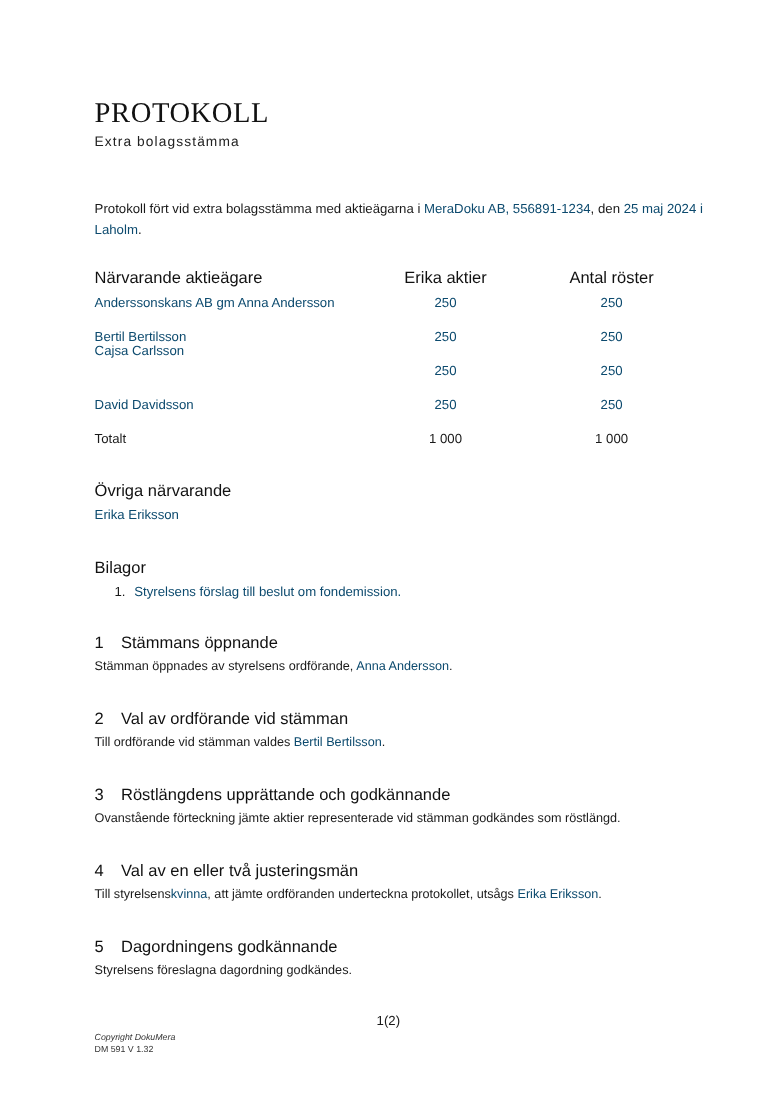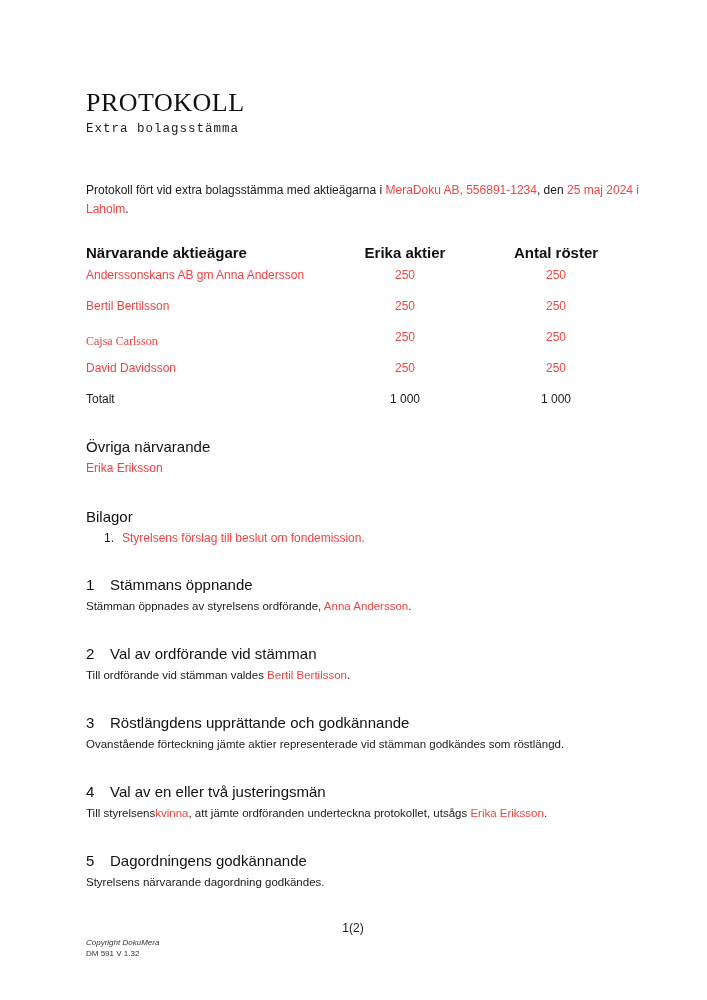--- a/index.html
+++ b/index.html
@@ -1,23 +1,23 @@
 <!DOCTYPE html>
 <html><head>
   <meta charset="utf-8">
   <style>
     html, body { margin: 0; padding: 0; background: #ffffff; }
     body { width: 707px; height: 1000px; position: relative; overflow: hidden;
            font-family: "Liberation Sans", "DejaVu Sans", sans-serif; color: #1a1a1a; }
     .abs { position: absolute; white-space: nowrap; }
-    .red { color: #ef4444; }
+    .red { color: #0c4a6e; }
     .title { left: 86px; top: 88px; font-size: 26px; letter-spacing: 0.5px; color: #111; font-family: Liberation Serif, serif; }
-    .subtitle { left: 86px; top: 122px; font-size: 12.5px; letter-spacing: 1px; color: #222; font-family: Liberation Mono, monospace; }
+    .subtitle { left: 86px; top: 122px; font-size: 12.5px; letter-spacing: 1px; color: #222; }
     .intro { left: 86px; top: 181px; font-size: 12px; line-height: 19px; width: 560px; white-space: normal; }
-    .th { font-size: 15px; color: #111; font-weight: bold; }
+    .th { font-size: 15px; color: #111; }
     .td { font-size: 12px; }
     .center { transform: translateX(-50%); text-align: center; }
     .h2 { font-size: 15px; color: #111; }
     .p { font-size: 11.5px; color: #1a1a1a; }
     .sec-num { display: inline-block; width: 24px; }
     .footer-small { font-size: 8px; color: #333; line-height: 11px; }
     .pagenum { font-size: 12px; }
   </style>
 </head>
 <body>
@@ -38,21 +38,21 @@
       <div class="abs td red" style="left:86px; top:268px;">Anderssonskans AB gm Anna Andersson</div>
       <div class="abs td red center" style="left:405px; top:268px;">250</div>
       <div class="abs td red center" style="left:556px; top:268px;">250</div>
     </div>
     <div>
       <div class="abs td red" style="left:86px; top:299px;">Bertil Bertilsson</div>
       <div class="abs td red center" style="left:405px; top:299px;">250</div>
       <div class="abs td red center" style="left:556px; top:299px;">250</div>
     </div>
     <div>
-      <div class="abs td red" style="left:86px; top:334px;font-family:Liberation Serif, serif;">Cajsa Carlsson</div>
+      <div class="abs td red" style="left:86px; top:312px;">Cajsa Carlsson</div>
       <div class="abs td red center" style="left:405px; top:330px;">250</div>
       <div class="abs td red center" style="left:556px; top:330px;">250</div>
     </div>
     <div>
       <div class="abs td red" style="left:86px; top:361px;">David Davidsson</div>
       <div class="abs td red center" style="left:405px; top:361px;">250</div>
       <div class="abs td red center" style="left:556px; top:361px;">250</div>
     </div>
     <div>
       <div class="abs td" style="left:86px; top:392px;">Totalt</div>
@@ -84,20 +84,20 @@
     <div class="abs p" style="left:86px; top:738px;"><span>Ovanstående förteckning jämte aktier representerade vid stämman godkändes som röstlängd.</span></div>
   </div>
 
   <div>
     <div class="abs h2" style="left:86px; top:783px;"><span class="sec-num">4</span><span>Val av en eller två justeringsmän</span></div>
     <div class="abs p" style="left:86px; top:807px;"><span>Till styrelsens</span><span class="red">kvinna</span><span>, att jämte ordföranden underteckna protokollet, utsågs </span><span class="red">Erika Eriksson</span><span>.</span></div>
   </div>
 
   <div>
     <div class="abs h2" style="left:86px; top:852px;"><span class="sec-num">5</span><span>Dagordningens godkännande</span></div>
-    <div class="abs p" style="left:86px; top:876px;"><span>Styrelsens närvarande dagordning godkändes.</span></div>
+    <div class="abs p" style="left:86px; top:876px;"><span>Styrelsens föreslagna dagordning godkändes.</span></div>
   </div>
 
   <div class="abs pagenum center" style="left:353px; top:921px;">1(2)</div>
   <div class="abs footer-small" style="left:86px; top:937px;font-style:italic;">Copyright DokuMera</div>
   <div class="abs footer-small" style="left:86px; top:948px;">DM 591 V 1.32</div>
 
 </div>
 
 </body></html>

